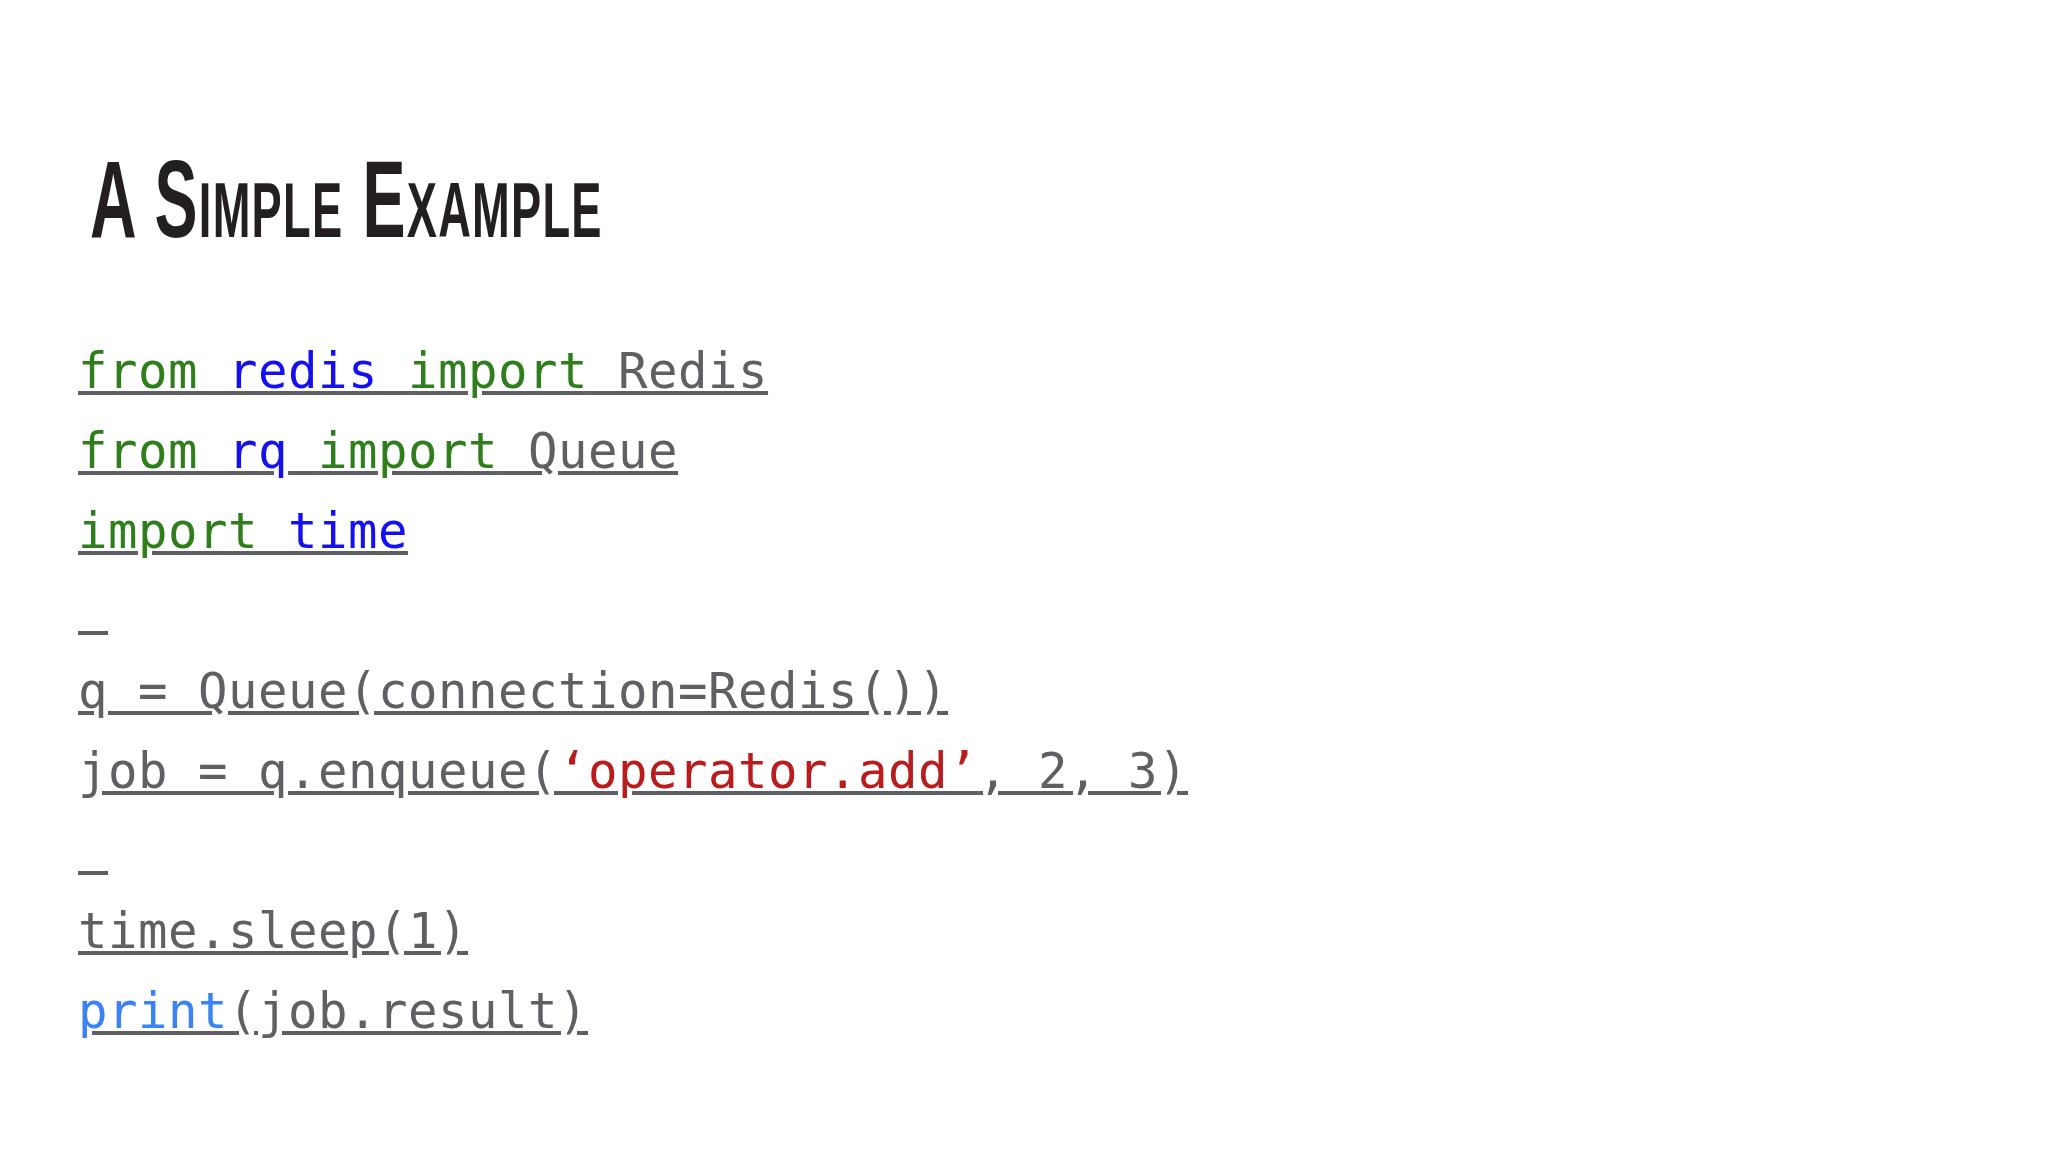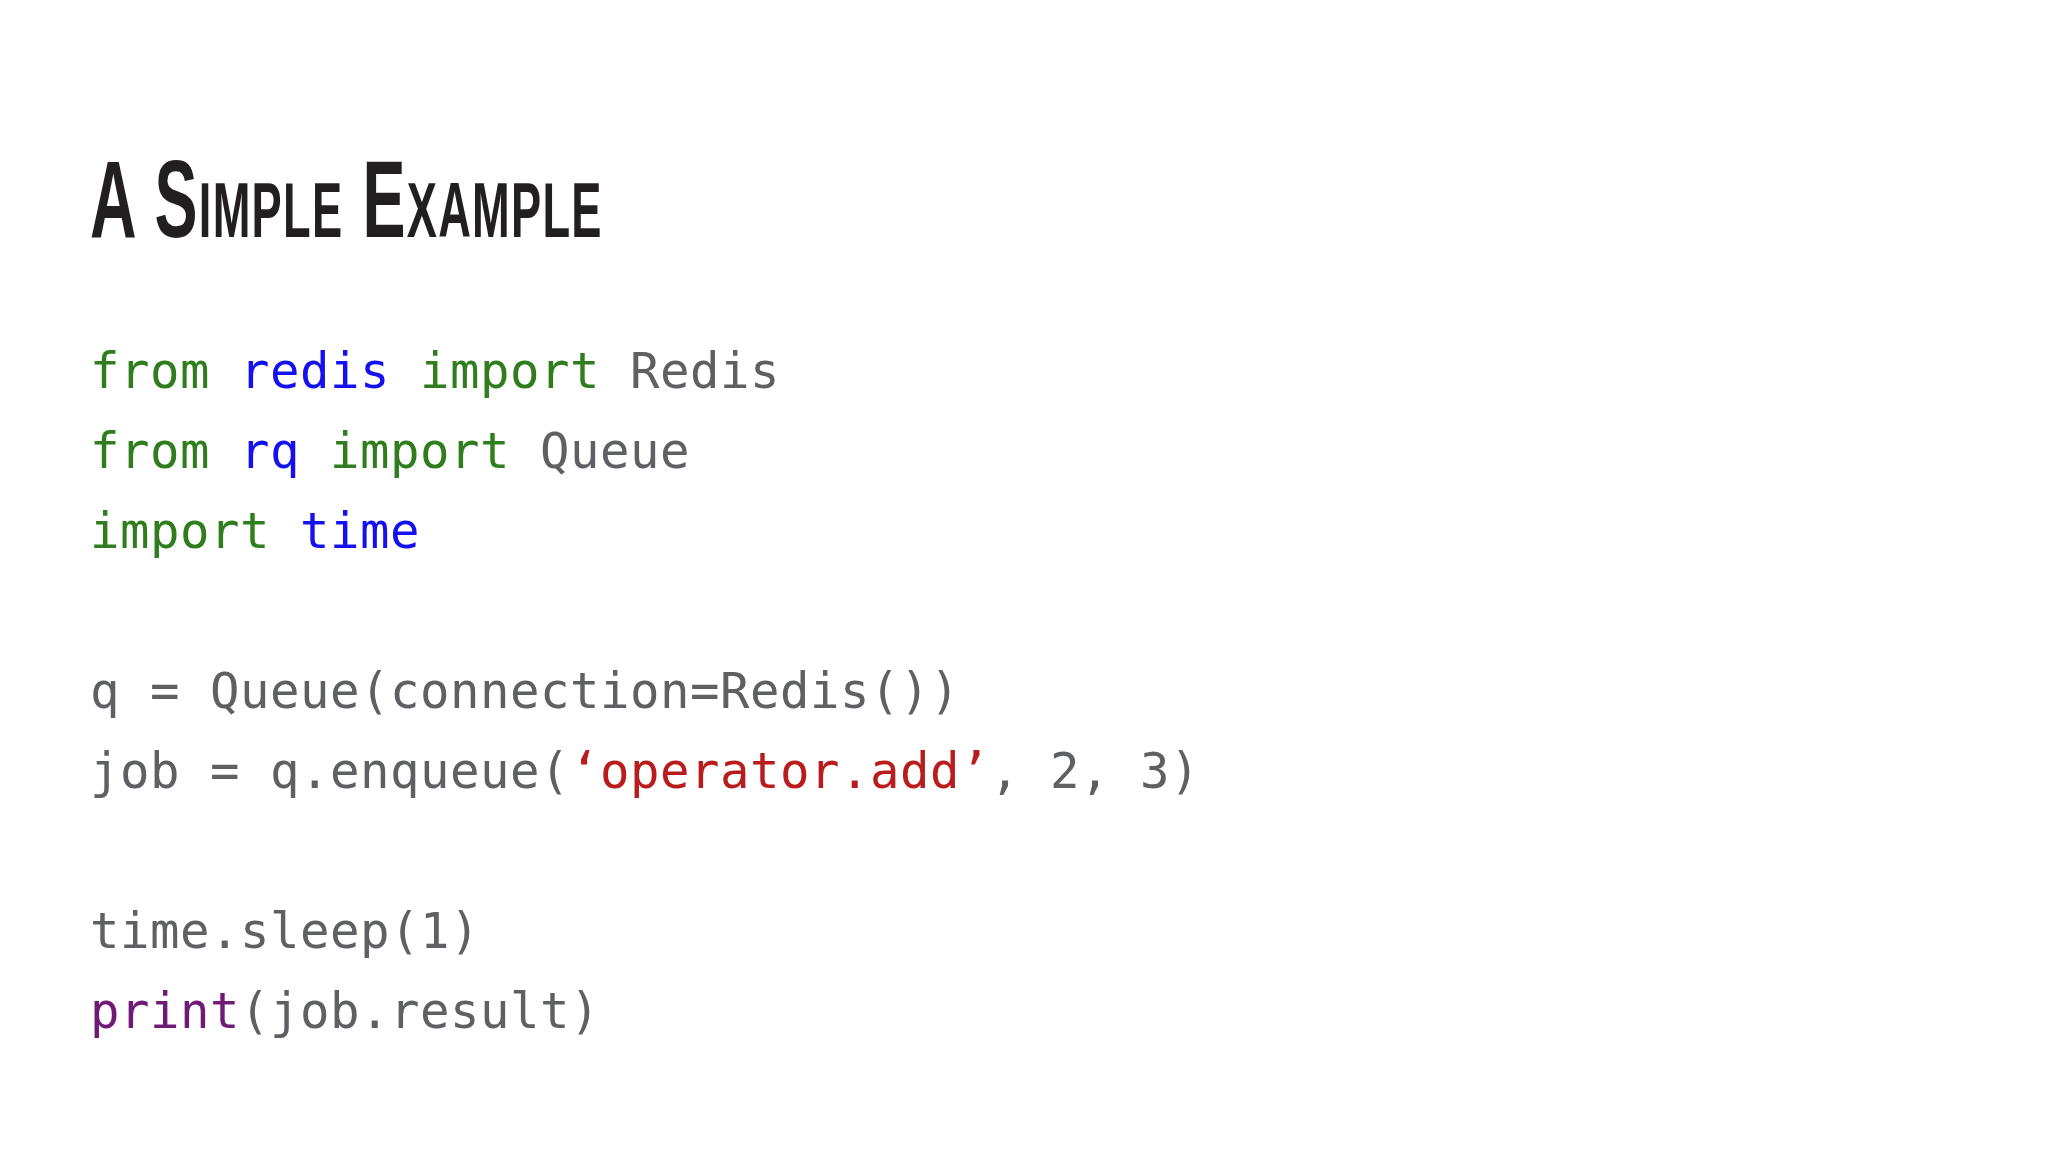--- a/index.html
+++ b/index.html
@@ -31,44 +31,45 @@
     letter-spacing: 2px;
     color: #231f20;
     transform: scaleX(0.62) scaleY(1.06);
     transform-origin: left top;
     white-space: nowrap;
   }
 
   
   #code-block {
     position: absolute;
-    left: 90px;
+    left: 78px;
     top: 283px;
     font-family: "DejaVu Sans Mono", "Liberation Mono", monospace;
     font-size: 49px;
     line-height: 80px;
     color: #5f6063;
     white-space: pre;
     letter-spacing: 0.5px;
+    text-decoration: underline;
   }
 
   .code-line {
     height: 80px;
     white-space: pre;
   }
 
   .code-line.blank {
     height: 80px;
   }
 
   .tok-kw      { color: #2f7d1c; }
   .tok-module  { color: #1411ee; }
   .tok-plain   { color: #5f6063; }
   .tok-string  { color: #b91c1c; }
-  .tok-builtin { color: #701a75; }
+  .tok-builtin { color: #3b82f6; }
 </style>
 </head>
 <body>
 
 <div id="slide">
 
   <h1 id="slide-title">A Simple Example</h1>
 
   <pre id="code-block"><div class="code-line"><span class="tok-kw">from </span><span class="tok-module">redis</span><span class="tok-plain"> </span><span class="tok-kw">import</span><span class="tok-plain"> Redis</span></div><div class="code-line"><span class="tok-kw">from </span><span class="tok-module">rq</span><span class="tok-plain"> </span><span class="tok-kw">import</span><span class="tok-plain"> Queue</span></div><div class="code-line"><span class="tok-kw">import</span><span class="tok-plain"> </span><span class="tok-module">time</span></div><div class="code-line blank">&nbsp;</div><div class="code-line"><span class="tok-plain">q = Queue(connection=Redis())</span></div><div class="code-line"><span class="tok-plain">job = q.enqueue(</span><span class="tok-string">‘operator.add’</span><span class="tok-plain">, 2, 3)</span></div><div class="code-line blank">&nbsp;</div><div class="code-line"><span class="tok-plain">time.sleep(1)</span></div><div class="code-line"><span class="tok-builtin">print</span><span class="tok-plain">(job.result)</span></div></pre>
 

